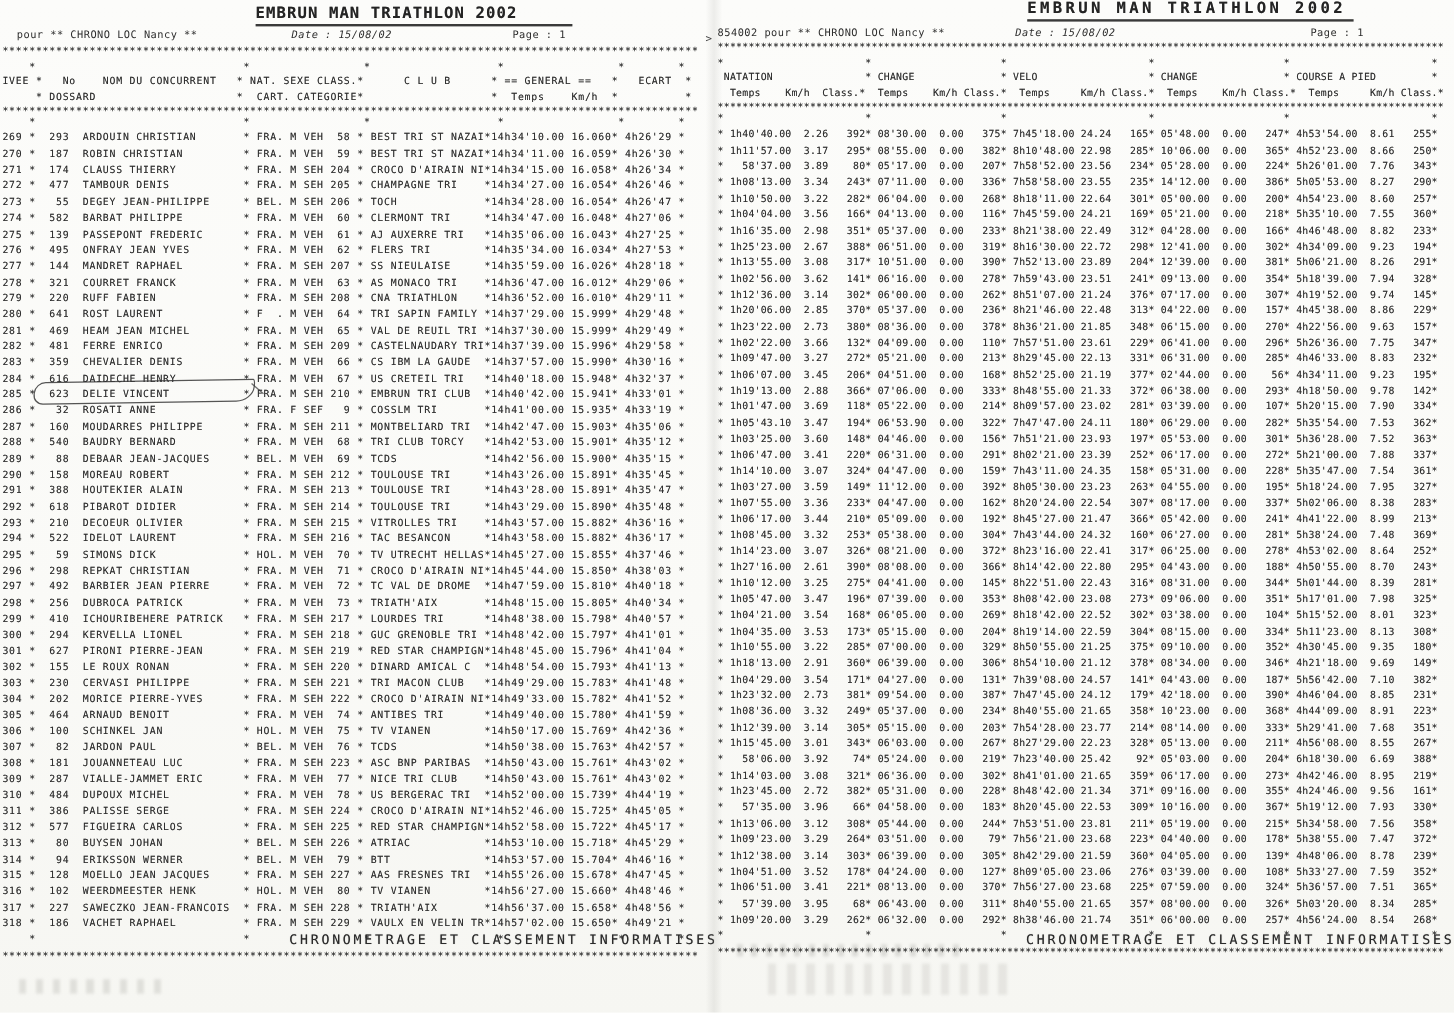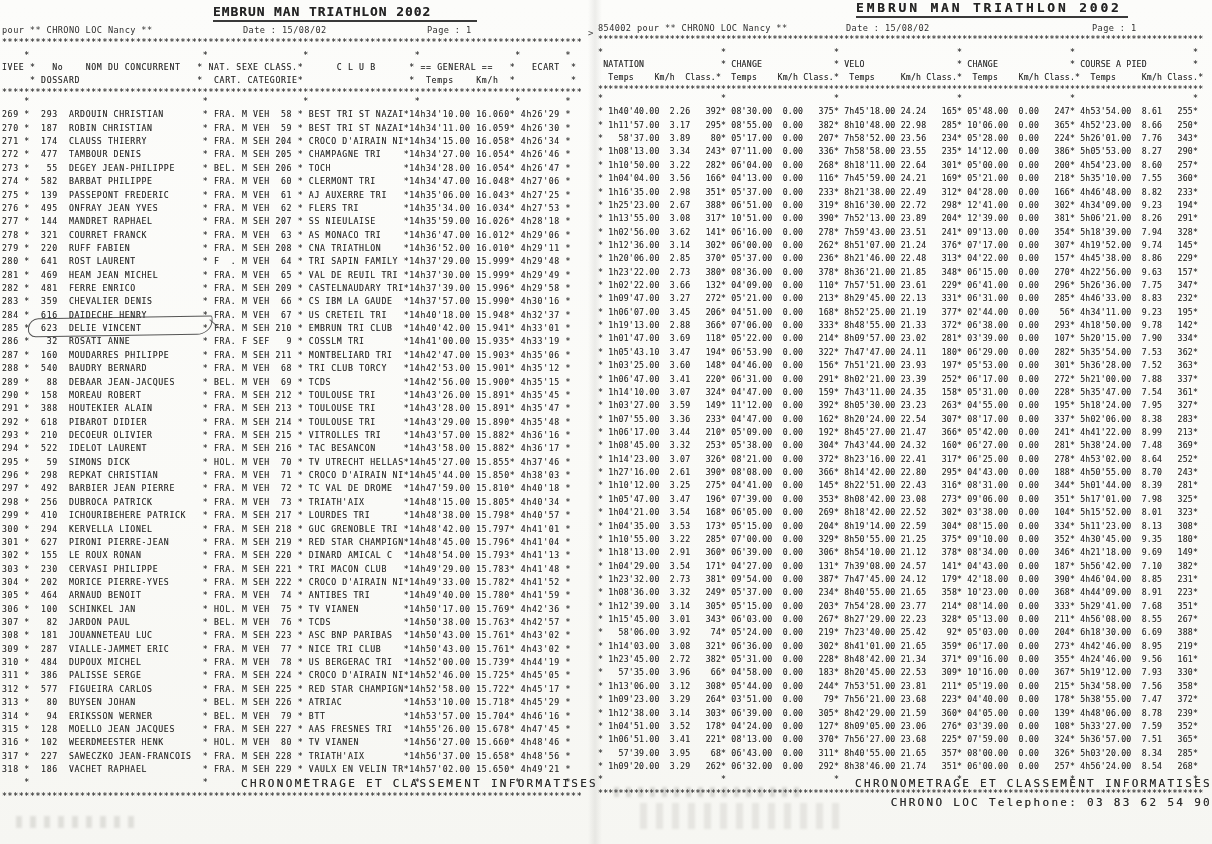--- a/index.html
+++ b/index.html
@@ -11,23 +11,23 @@
   #pageR{left:598px;width:614px;}
   .title{position:absolute;font-weight:bold;font-size:13px;white-space:nowrap;
          color:#242424;border-bottom:2px solid #3a3a3a;padding-bottom:1px;
          text-shadow:0 0 .5px rgba(40,40,40,.55);}
   #pageL .title{left:213px;top:4px;letter-spacing:0.9px;padding-right:46px;}
   #pageR .title{left:258px;top:0px;letter-spacing:2.8px;padding-right:6px;}
   .meta{position:absolute;left:0;width:100%;font-size:8.6px;letter-spacing:.4px;white-space:nowrap;}
   #pageL .meta{top:25px;}
   #pageR .meta{top:23px;}
   .meta span{position:absolute;top:0;}
-  .issued{left:2px;}
+  .issued{left:14px;}
   #pageR .issued{left:0px;}
-  .date{left:243px;}
+  .date{left:243px;font-style:italic;}
   #pageR .date{left:248px;}
   .pageno{left:427px;text-align:right;}
   #pageR .pageno{left:494px;}
   .hblock,.rowsblock{position:absolute;margin:0;white-space:pre;
          text-shadow:0 0 .5px rgba(50,50,50,.5);}
   #pageL .hblock{left:2px;top:36px;font-size:8.2px;letter-spacing:.65px;line-height:12.6px;}
   #pageR .hblock{left:0px;top:33px;font-size:8.2px;letter-spacing:.2px;line-height:12.6px;}
   #pageL .rowsblock{left:2px;top:95px;}
   #pageR .rowsblock{left:0px;top:92px;}
   .r{margin:0;white-space:pre;font-size:8.2px;line-height:13.37px;height:13.37px;
@@ -86,21 +86,20 @@
       <span class="pageno">Page : 1</span>
     </div>
     <pre class="hblock" id="rhead">**********************************************************************************************************************
 *                       *                     *                       *                     *                       *
  NATATION               * CHANGE              * VELO                  * CHANGE              * COURSE A PIED         *
   Temps    Km/h  Class.*  Temps    Km/h Class.*  Temps     Km/h Class.*  Temps    Km/h Class.*  Temps     Km/h Class.*
 **********************************************************************************************************************</pre>
     <div class="rowsblock" id="rrows"><pre class="r">*                       *                     *                       *                     *                       *</pre><pre class="r">* 1h40'40.00  2.26   392* 08'30.00  0.00   375* 7h45'18.00 24.24   165* 05'48.00  0.00   247* 4h53'54.00  8.61   255*</pre><pre class="r">* 1h11'57.00  3.17   295* 08'55.00  0.00   382* 8h10'48.00 22.98   285* 10'06.00  0.00   365* 4h52'23.00  8.66   250*</pre><pre class="r">*   58'37.00  3.89    80* 05'17.00  0.00   207* 7h58'52.00 23.56   234* 05'28.00  0.00   224* 5h26'01.00  7.76   343*</pre><pre class="r">* 1h08'13.00  3.34   243* 07'11.00  0.00   336* 7h58'58.00 23.55   235* 14'12.00  0.00   386* 5h05'53.00  8.27   290*</pre><pre class="r">* 1h10'50.00  3.22   282* 06'04.00  0.00   268* 8h18'11.00 22.64   301* 05'00.00  0.00   200* 4h54'23.00  8.60   257*</pre><pre class="r">* 1h04'04.00  3.56   166* 04'13.00  0.00   116* 7h45'59.00 24.21   169* 05'21.00  0.00   218* 5h35'10.00  7.55   360*</pre><pre class="r">* 1h16'35.00  2.98   351* 05'37.00  0.00   233* 8h21'38.00 22.49   312* 04'28.00  0.00   166* 4h46'48.00  8.82   233*</pre><pre class="r">* 1h25'23.00  2.67   388* 06'51.00  0.00   319* 8h16'30.00 22.72   298* 12'41.00  0.00   302* 4h34'09.00  9.23   194*</pre><pre class="r">* 1h13'55.00  3.08   317* 10'51.00  0.00   390* 7h52'13.00 23.89   204* 12'39.00  0.00   381* 5h06'21.00  8.26   291*</pre><pre class="r">* 1h02'56.00  3.62   141* 06'16.00  0.00   278* 7h59'43.00 23.51   241* 09'13.00  0.00   354* 5h18'39.00  7.94   328*</pre><pre class="r">* 1h12'36.00  3.14   302* 06'00.00  0.00   262* 8h51'07.00 21.24   376* 07'17.00  0.00   307* 4h19'52.00  9.74   145*</pre><pre class="r">* 1h20'06.00  2.85   370* 05'37.00  0.00   236* 8h21'46.00 22.48   313* 04'22.00  0.00   157* 4h45'38.00  8.86   229*</pre><pre class="r">* 1h23'22.00  2.73   380* 08'36.00  0.00   378* 8h36'21.00 21.85   348* 06'15.00  0.00   270* 4h22'56.00  9.63   157*</pre><pre class="r">* 1h02'22.00  3.66   132* 04'09.00  0.00   110* 7h57'51.00 23.61   229* 06'41.00  0.00   296* 5h26'36.00  7.75   347*</pre><pre class="r">* 1h09'47.00  3.27   272* 05'21.00  0.00   213* 8h29'45.00 22.13   331* 06'31.00  0.00   285* 4h46'33.00  8.83   232*</pre><pre class="r">* 1h06'07.00  3.45   206* 04'51.00  0.00   168* 8h52'25.00 21.19   377* 02'44.00  0.00    56* 4h34'11.00  9.23   195*</pre><pre class="r">* 1h19'13.00  2.88   366* 07'06.00  0.00   333* 8h48'55.00 21.33   372* 06'38.00  0.00   293* 4h18'50.00  9.78   142*</pre><pre class="r">* 1h01'47.00  3.69   118* 05'22.00  0.00   214* 8h09'57.00 23.02   281* 03'39.00  0.00   107* 5h20'15.00  7.90   334*</pre><pre class="r">* 1h05'43.10  3.47   194* 06'53.90  0.00   322* 7h47'47.00 24.11   180* 06'29.00  0.00   282* 5h35'54.00  7.53   362*</pre><pre class="r">* 1h03'25.00  3.60   148* 04'46.00  0.00   156* 7h51'21.00 23.93   197* 05'53.00  0.00   301* 5h36'28.00  7.52   363*</pre><pre class="r">* 1h06'47.00  3.41   220* 06'31.00  0.00   291* 8h02'21.00 23.39   252* 06'17.00  0.00   272* 5h21'00.00  7.88   337*</pre><pre class="r">* 1h14'10.00  3.07   324* 04'47.00  0.00   159* 7h43'11.00 24.35   158* 05'31.00  0.00   228* 5h35'47.00  7.54   361*</pre><pre class="r">* 1h03'27.00  3.59   149* 11'12.00  0.00   392* 8h05'30.00 23.23   263* 04'55.00  0.00   195* 5h18'24.00  7.95   327*</pre><pre class="r">* 1h07'55.00  3.36   233* 04'47.00  0.00   162* 8h20'24.00 22.54   307* 08'17.00  0.00   337* 5h02'06.00  8.38   283*</pre><pre class="r">* 1h06'17.00  3.44   210* 05'09.00  0.00   192* 8h45'27.00 21.47   366* 05'42.00  0.00   241* 4h41'22.00  8.99   213*</pre><pre class="r">* 1h08'45.00  3.32   253* 05'38.00  0.00   304* 7h43'44.00 24.32   160* 06'27.00  0.00   281* 5h38'24.00  7.48   369*</pre><pre class="r">* 1h14'23.00  3.07   326* 08'21.00  0.00   372* 8h23'16.00 22.41   317* 06'25.00  0.00   278* 4h53'02.00  8.64   252*</pre><pre class="r">* 1h27'16.00  2.61   390* 08'08.00  0.00   366* 8h14'42.00 22.80   295* 04'43.00  0.00   188* 4h50'55.00  8.70   243*</pre><pre class="r">* 1h10'12.00  3.25   275* 04'41.00  0.00   145* 8h22'51.00 22.43   316* 08'31.00  0.00   344* 5h01'44.00  8.39   281*</pre><pre class="r">* 1h05'47.00  3.47   196* 07'39.00  0.00   353* 8h08'42.00 23.08   273* 09'06.00  0.00   351* 5h17'01.00  7.98   325*</pre><pre class="r">* 1h04'21.00  3.54   168* 06'05.00  0.00   269* 8h18'42.00 22.52   302* 03'38.00  0.00   104* 5h15'52.00  8.01   323*</pre><pre class="r">* 1h04'35.00  3.53   173* 05'15.00  0.00   204* 8h19'14.00 22.59   304* 08'15.00  0.00   334* 5h11'23.00  8.13   308*</pre><pre class="r">* 1h10'55.00  3.22   285* 07'00.00  0.00   329* 8h50'55.00 21.25   375* 09'10.00  0.00   352* 4h30'45.00  9.35   180*</pre><pre class="r">* 1h18'13.00  2.91   360* 06'39.00  0.00   306* 8h54'10.00 21.12   378* 08'34.00  0.00   346* 4h21'18.00  9.69   149*</pre><pre class="r">* 1h04'29.00  3.54   171* 04'27.00  0.00   131* 7h39'08.00 24.57   141* 04'43.00  0.00   187* 5h56'42.00  7.10   382*</pre><pre class="r">* 1h23'32.00  2.73   381* 09'54.00  0.00   387* 7h47'45.00 24.12   179* 42'18.00  0.00   390* 4h46'04.00  8.85   231*</pre><pre class="r">* 1h08'36.00  3.32   249* 05'37.00  0.00   234* 8h40'55.00 21.65   358* 10'23.00  0.00   368* 4h44'09.00  8.91   223*</pre><pre class="r">* 1h12'39.00  3.14   305* 05'15.00  0.00   203* 7h54'28.00 23.77   214* 08'14.00  0.00   333* 5h29'41.00  7.68   351*</pre><pre class="r">* 1h15'45.00  3.01   343* 06'03.00  0.00   267* 8h27'29.00 22.23   328* 05'13.00  0.00   211* 4h56'08.00  8.55   267*</pre><pre class="r">*   58'06.00  3.92    74* 05'24.00  0.00   219* 7h23'40.00 25.42    92* 05'03.00  0.00   204* 6h18'30.00  6.69   388*</pre><pre class="r">* 1h14'03.00  3.08   321* 06'36.00  0.00   302* 8h41'01.00 21.65   359* 06'17.00  0.00   273* 4h42'46.00  8.95   219*</pre><pre class="r">* 1h23'45.00  2.72   382* 05'31.00  0.00   228* 8h48'42.00 21.34   371* 09'16.00  0.00   355* 4h24'46.00  9.56   161*</pre><pre class="r">*   57'35.00  3.96    66* 04'58.00  0.00   183* 8h20'45.00 22.53   309* 10'16.00  0.00   367* 5h19'12.00  7.93   330*</pre><pre class="r">* 1h13'06.00  3.12   308* 05'44.00  0.00   244* 7h53'51.00 23.81   211* 05'19.00  0.00   215* 5h34'58.00  7.56   358*</pre><pre class="r">* 1h09'23.00  3.29   264* 03'51.00  0.00    79* 7h56'21.00 23.68   223* 04'40.00  0.00   178* 5h38'55.00  7.47   372*</pre><pre class="r">* 1h12'38.00  3.14   303* 06'39.00  0.00   305* 8h42'29.00 21.59   360* 04'05.00  0.00   139* 4h48'06.00  8.78   239*</pre><pre class="r">* 1h04'51.00  3.52   178* 04'24.00  0.00   127* 8h09'05.00 23.06   276* 03'39.00  0.00   108* 5h33'27.00  7.59   352*</pre><pre class="r">* 1h06'51.00  3.41   221* 08'13.00  0.00   370* 7h56'27.00 23.68   225* 07'59.00  0.00   324* 5h36'57.00  7.51   365*</pre><pre class="r">*   57'39.00  3.95    68* 06'43.00  0.00   311* 8h40'55.00 21.65   357* 08'00.00  0.00   326* 5h03'20.00  8.34   285*</pre><pre class="r">* 1h09'20.00  3.29   262* 06'32.00  0.00   292* 8h38'46.00 21.74   351* 06'00.00  0.00   257* 4h56'24.00  8.54   268*</pre><pre class="r">*                       *                     *                       *                     *                       *</pre><pre class="r">**********************************************************************************************************************</pre></div>
     <div class="footer">
       <div>CHRONOMETRAGE ET CLASSEMENT INFORMATISES</div>
-      <div>CHRONO LOC      Telephone: 03 83 62 54 90</div>
     </div>
   </div>
 
   <div class="seam"></div>
   <span class="edge-mark">&gt;</span>
   <div class="pen-mark"></div>
   <div class="smudge sm1"></div>
   <div class="smudge sm2"></div>
   <div class="smudge sm3"></div>
 </div>

